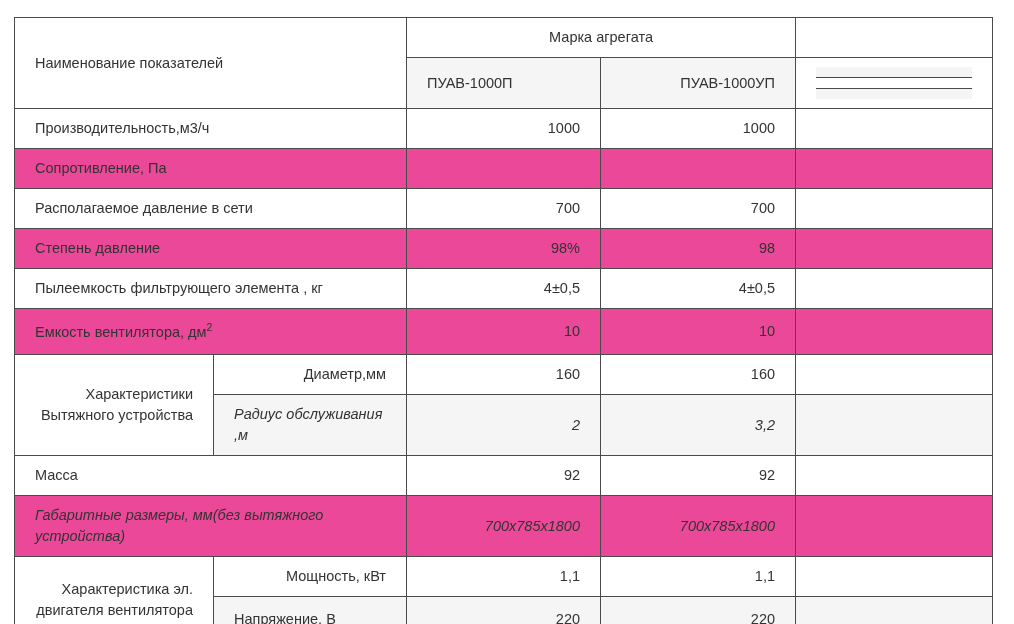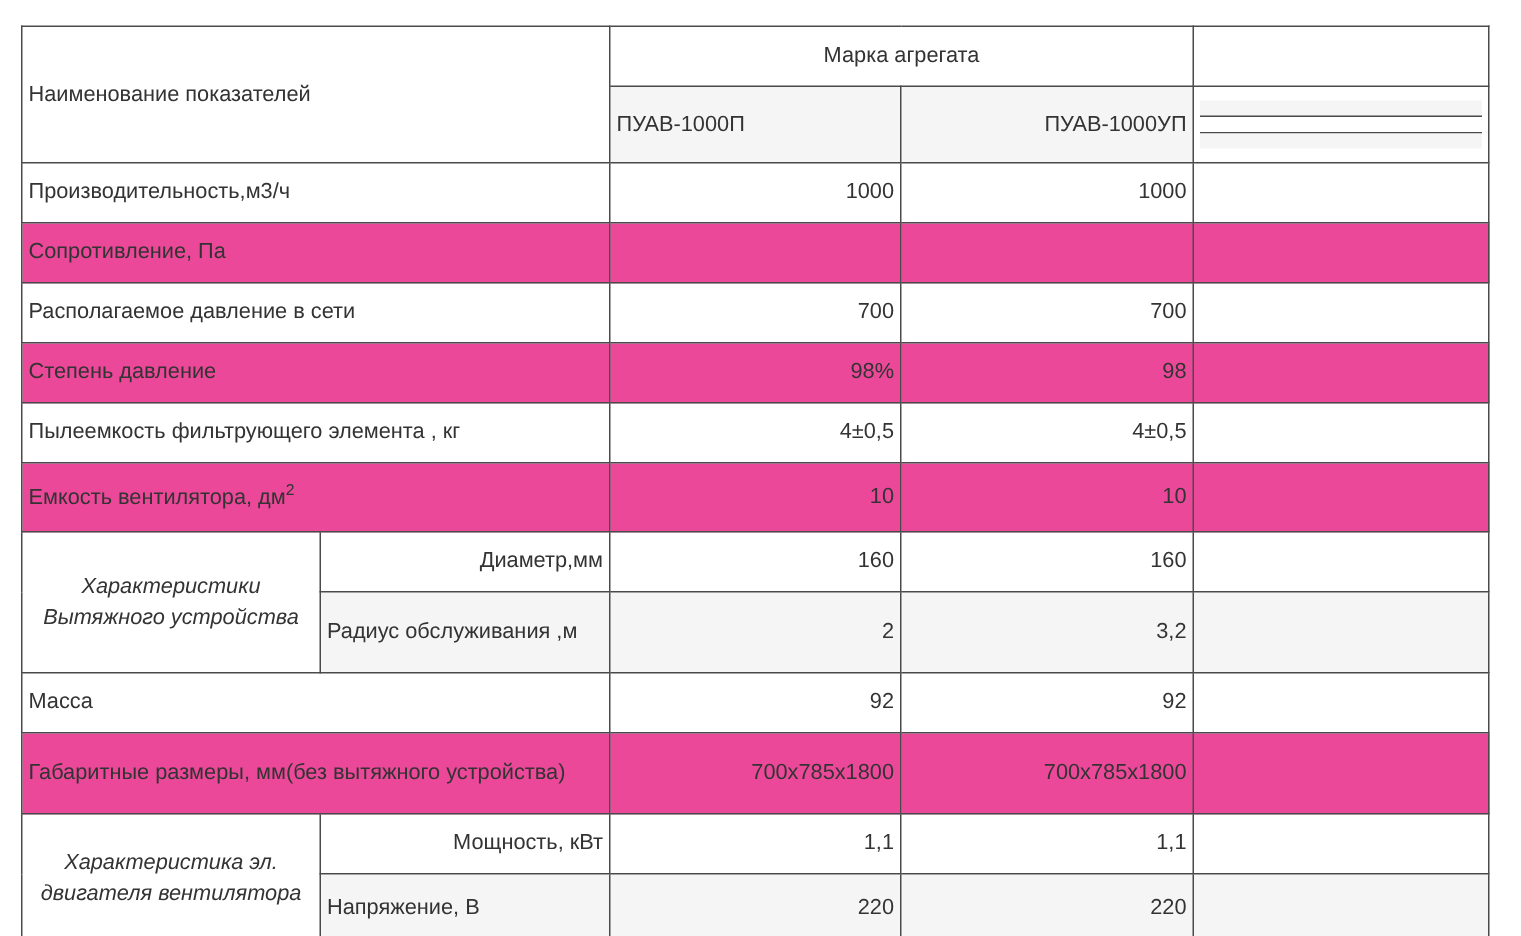--- a/index.html
+++ b/index.html
@@ -29,21 +29,21 @@
     width: 978px;
     border-collapse: collapse;
     table-layout: fixed;
     font-size: 14.5px;
     line-height: 1.45;
   }
 
   table.spec td,
   table.spec th {
     border: 1.6px solid #4a4a4a;
-    padding: 9px 4px;
+    padding: 9px 20px;
     font-weight: normal;
     color: #333333;
     background: #ffffff;
     vertical-align: middle;
     box-sizing: border-box;
   }
 
   
   tr.shade > td,
   tr.shade > th {
@@ -82,29 +82,28 @@
     height: 10px;
     border-bottom: 1.6px solid #4a4a4a;
     background: #f5f5f5;
   }
   .stack-inner > i.alt { background: #ffffff; }
   .stack-inner > i:last-child { border-bottom: none; }
 
   
   td.grp {
     vertical-align: middle;
-    text-align: center;
+    text-align: right;
     background: #ffffff !important;
-    font-style: italic;
   }
 
   sup { font-size: 0.72em; vertical-align: super; }
 
   .r-tall { height: 46px; }
-  .r-xtall { height: 54px; }
+  .r-xtall { height: 54px; font-style: italic; }
 </style>
 </head>
 <body>
 
 <div class="page">
 
   <table class="spec">
     <colgroup>
       <col style="width:199px">
       <col style="width:193px">

